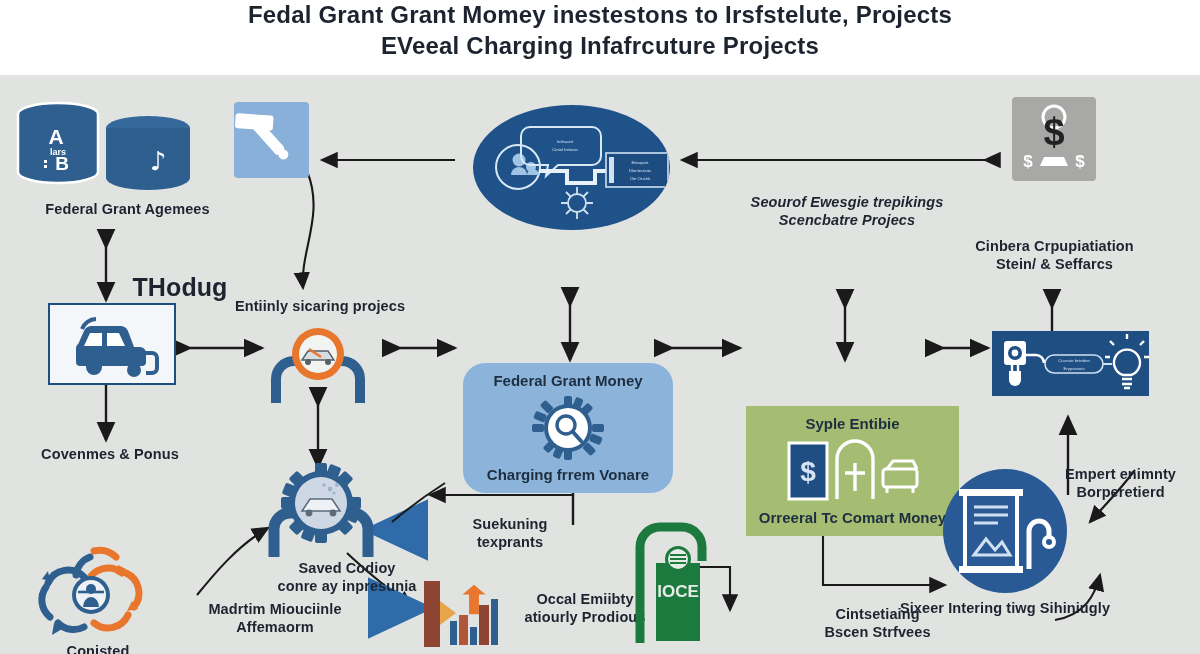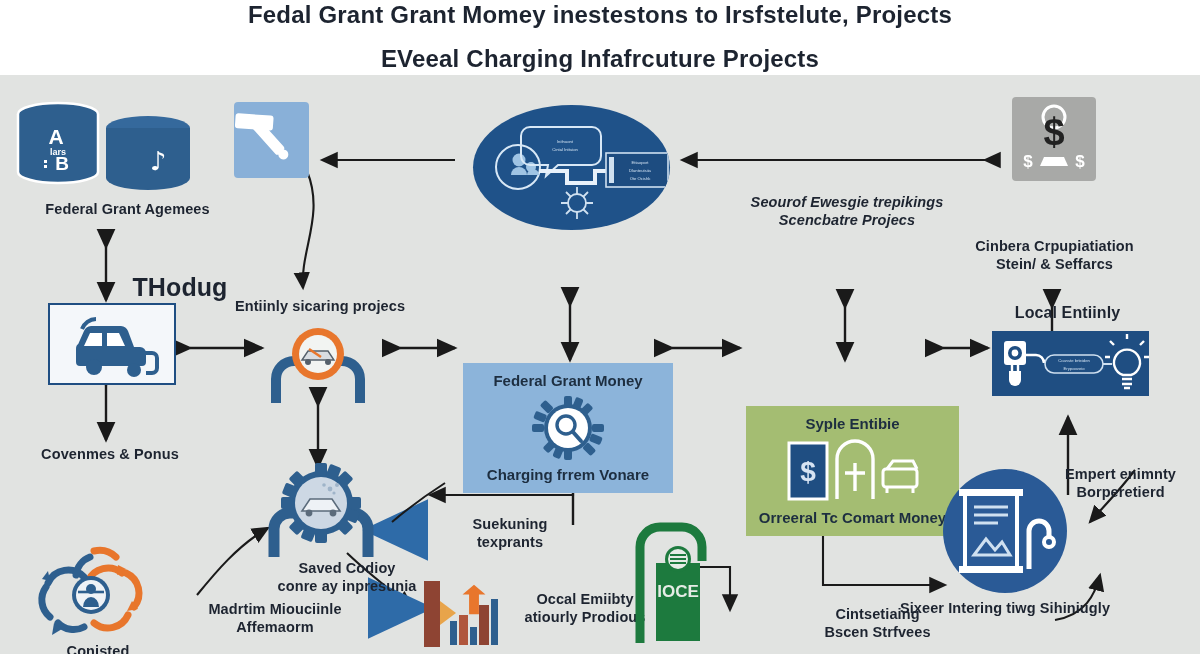--- a/index.html
+++ b/index.html
@@ -10,21 +10,21 @@
     font-family:"Liberation Sans", sans-serif;
     overflow:hidden;
     position:relative;
   }
   #canvas { position:relative; width:1200px; height:654px; background:#ffffff; }
 
   
   #header {
     position:absolute; left:0; top:0; width:1200px; height:75px;
     background:#ffffff;
-    display:flex; flex-direction:column; align-items:center; justify-content:space-between;
+    display:flex; flex-direction:column; align-items:center; justify-content:flex-start;
   }
   .title-line {
     color:#1d2430; font-weight:bold; font-size:24px; letter-spacing:.2px;
     line-height:1.28; white-space:nowrap; text-align:center;
   }
 
   
   #diagram {
     position:absolute; left:0; top:75px; width:1200px; height:579px;
     background:#e1e3e1;
@@ -244,21 +244,21 @@
         <path d="M94,76 v-24 a18,18 0 0 0 -18,-18 h-8" fill="none" stroke="#2e5f8e" stroke-width="10"></path>
         <circle cx="52" cy="27" r="26" fill="#e8762c"></circle>
         <circle cx="52" cy="27" r="19" fill="#f2f4f2"></circle>
         <path d="M36,33 l6,-9 h20 l6,9 z" fill="#d8dde2" stroke="#55606b" stroke-width="1.4"></path>
         <circle cx="42" cy="35" r="3" fill="#55606b"></circle>
         <circle cx="62" cy="35" r="3" fill="#55606b"></circle>
         <path d="M43,22 l12,8" stroke="#e8762c" stroke-width="2.4"></path>
       </svg>
     </div>
 
-    <div class="box box-blue" style="left:463px; top:288px; width:210px; height:130px;">
+    <div class="box box-blue" style="left:463px; top:288px; width:210px; height:130px;border-radius:22px;">
       <div class="blabel">Federal Grant Money</div>
       <svg width="72" height="64" viewBox="0 0 72 64">
         <g fill="#2e5f8e">
           <circle cx="36" cy="32" r="24"></circle>
           <g>
             <rect x="32" y="0" width="8" height="12" rx="2"></rect>
             <rect x="32" y="52" width="8" height="12" rx="2"></rect>
             <rect x="0" y="28" width="12" height="8" rx="2"></rect>
             <rect x="60" y="28" width="12" height="8" rx="2"></rect>
             <rect x="32" y="0" width="8" height="12" rx="2" transform="rotate(45 36 32)"></rect>
@@ -287,21 +287,20 @@
         <path d="M72,24 v28 M62,34 h20" stroke="#ffffff" stroke-width="3.4"></path>
         <g stroke="#ffffff" stroke-width="3" fill="none">
           <rect x="100" y="30" width="34" height="18" rx="3"></rect>
           <path d="M104,30 l6,-8 h20 l4,8"></path>
           <path d="M104,48 v6 M130,48 v6"></path>
         </g>
       </svg>
       <div class="blabel">Orreeral Tc Comart Money</div>
     </div>
 
-    <div class="cap" style="left:985px; top:228px; width:165px; font-size:16px;">Local Entiinly</div>
     <div class="node box-navy" style="left:992px; top:256px; width:157px; height:65px; position:absolute;">
       <svg width="157" height="65" viewBox="0 0 157 65">
         <rect x="12" y="10" width="22" height="24" rx="3" fill="#ffffff"></rect>
         <circle cx="23" cy="22" r="7" fill="#1f4e82"></circle>
         <circle cx="23" cy="22" r="3.4" fill="#ffffff"></circle>
         <path d="M17,40 h12 v9 a6,6 0 0 1 -12,0 z" fill="#ffffff"></path>
         <path d="M20,34 v6 M26,34 v6" stroke="#ffffff" stroke-width="2.4"></path>
         <path d="M34,24 h10 a8,8 0 0 1 8,8 v0" fill="none" stroke="#ffffff" stroke-width="2.6"></path>
         <rect x="53" y="24" width="58" height="18" rx="9" fill="none" stroke="#cfe0f0" stroke-width="1.6"></rect>
         <text class="micro" x="82" y="31" text-anchor="middle">Ccanste brteiden</text>

